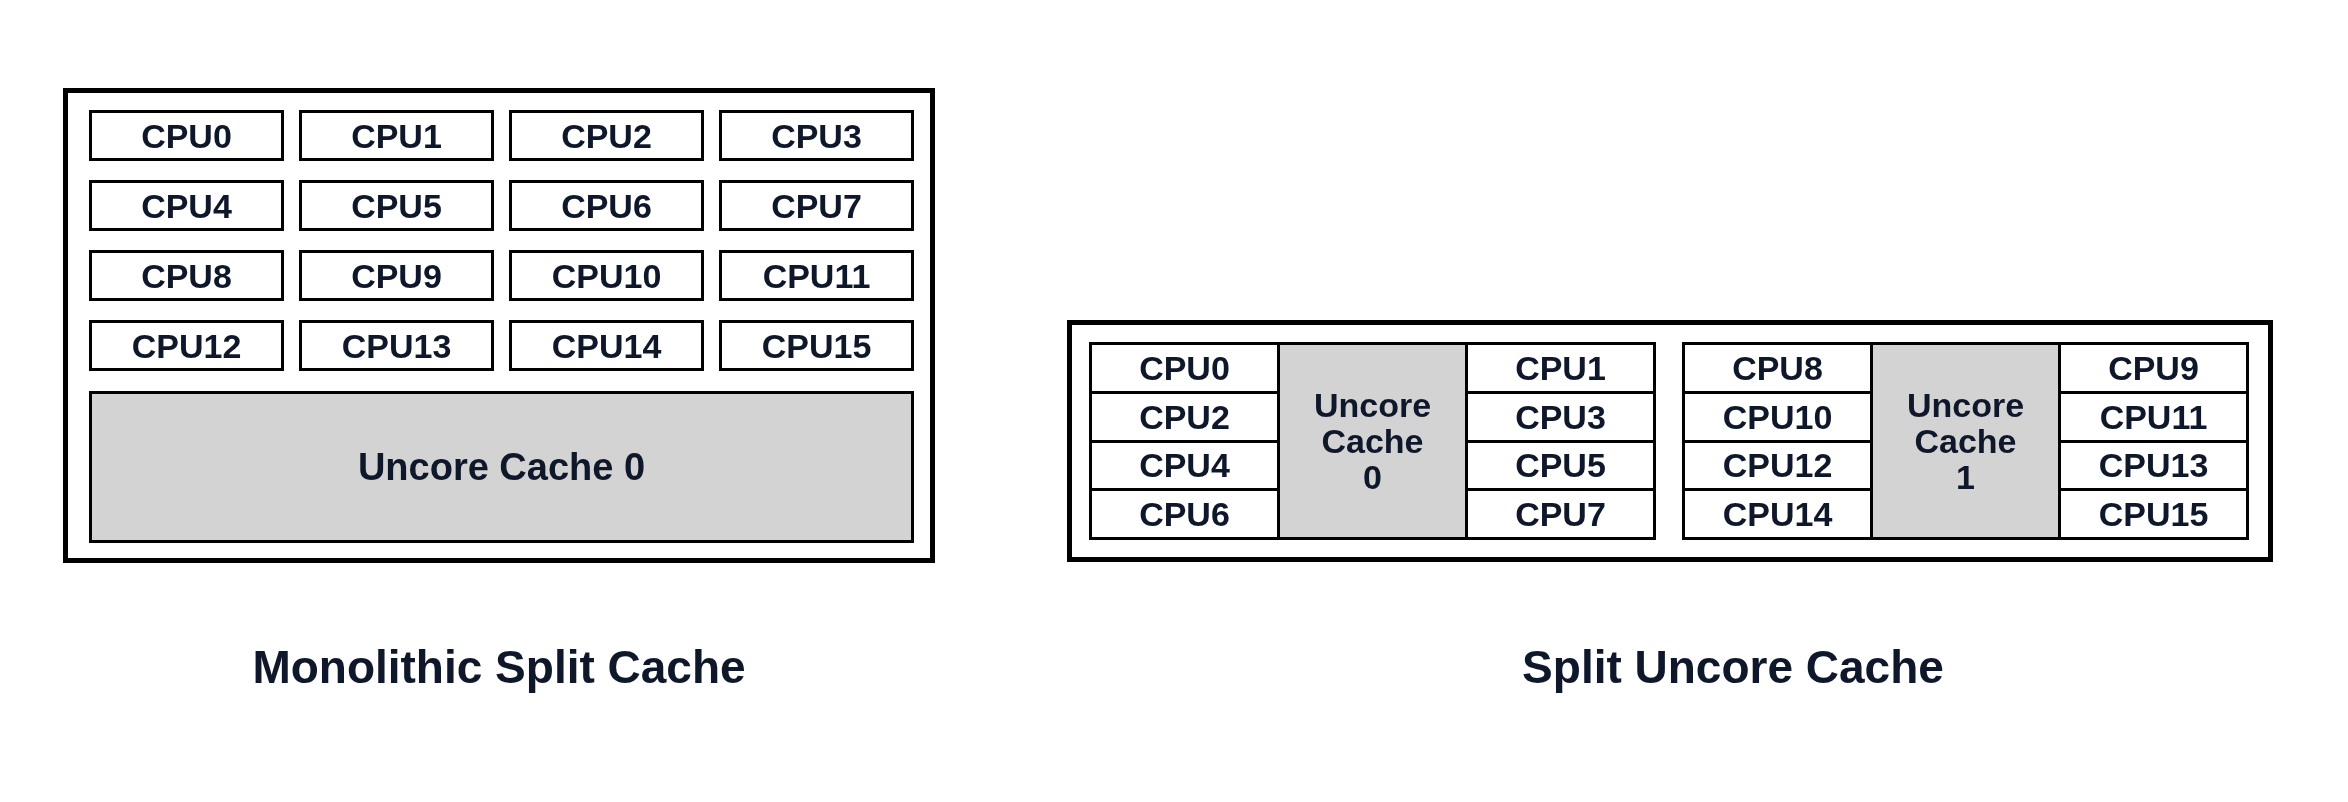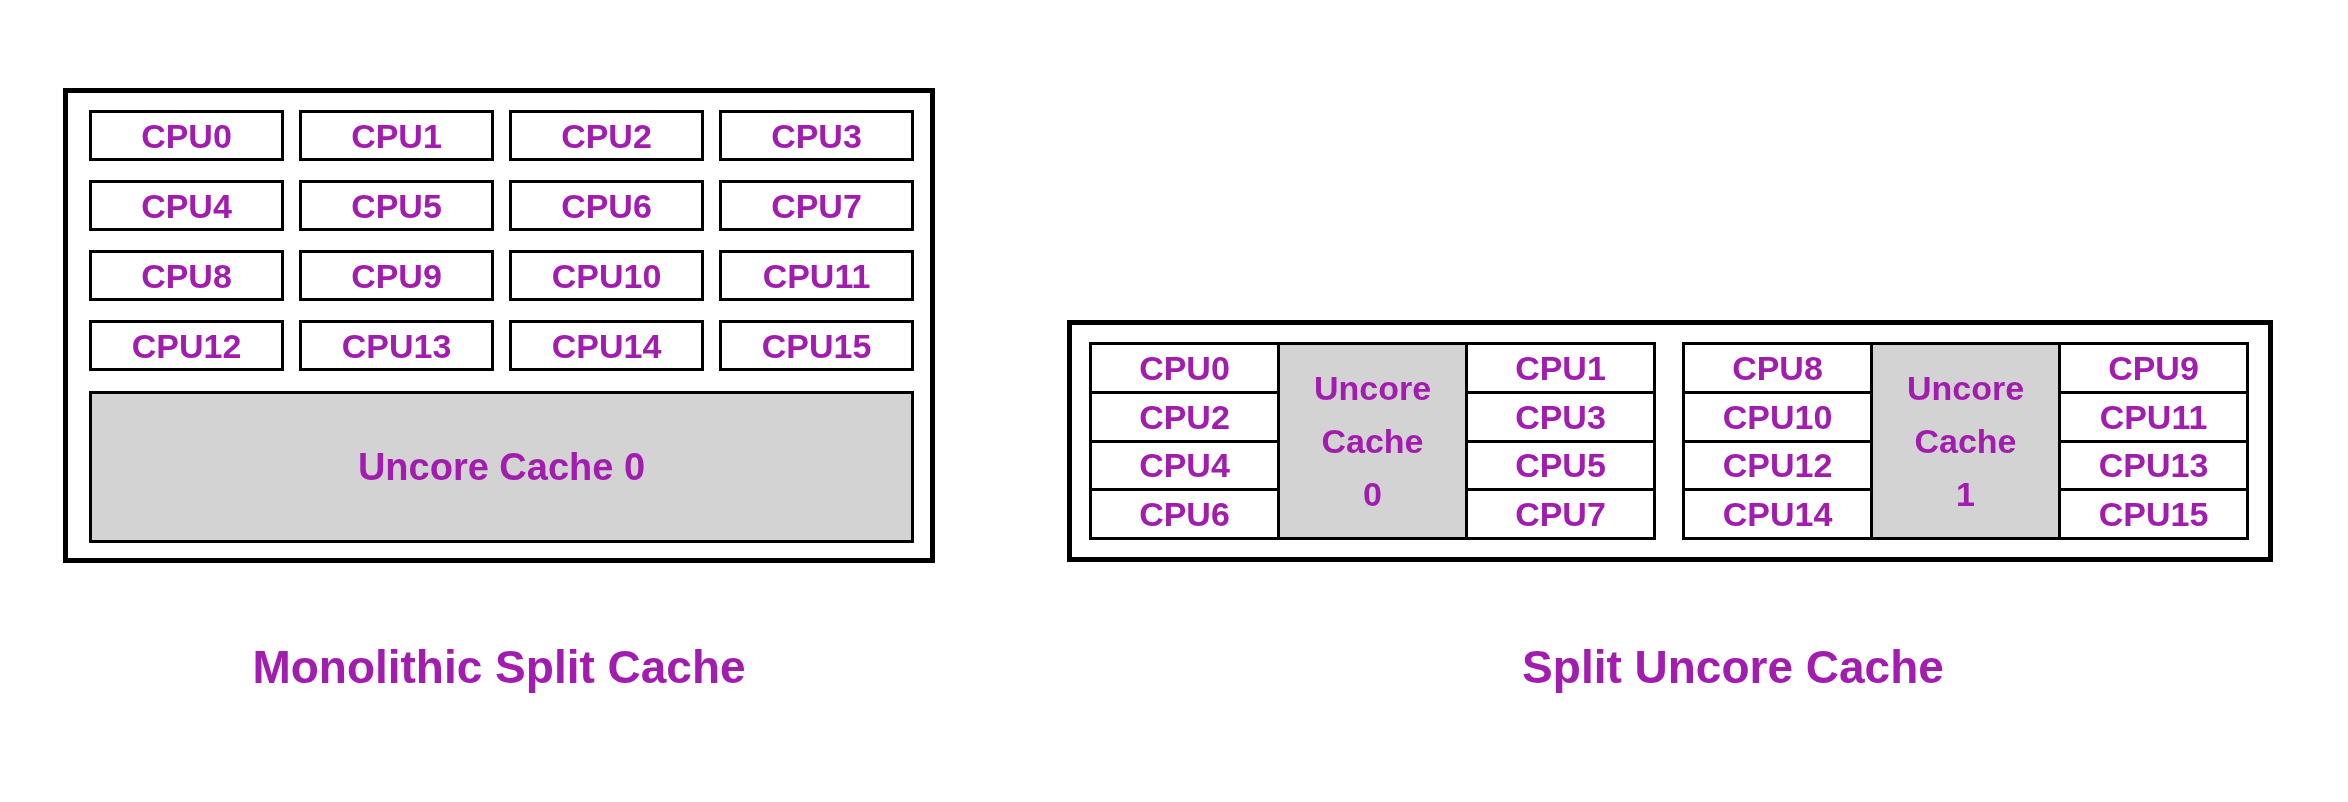--- a/index.html
+++ b/index.html
@@ -6,21 +6,21 @@
     margin: 0;
     padding: 0;
     background: #ffffff;
   }
   .canvas {
     position: relative;
     width: 2348px;
     height: 802px;
     background: #ffffff;
     font-family: "Liberation Sans", sans-serif;
-    color: #a21caf;
+    color: #0f172a;
     overflow: hidden;
   }
 
   
   .mono-outer {
     position: absolute;
     left: 63px;
     top: 88px;
     width: 872px;
     height: 475px;
@@ -109,21 +109,21 @@
     margin-left: -3px;
     border: 3px solid #000;
     box-sizing: border-box;
     background: var(--cache-fill, #d3d3d3);
     display: flex;
     align-items: center;
     justify-content: center;
     text-align: center;
     font-weight: bold;
     font-size: 34px;
-    line-height: 53px;
+    line-height: 36px;
     white-space: pre-line;
   }
   .split-col.right-col { margin-left: -3px; }
 
   
   .caption {
     position: absolute;
     text-align: center;
     font-weight: bold;
     font-size: 46px;

